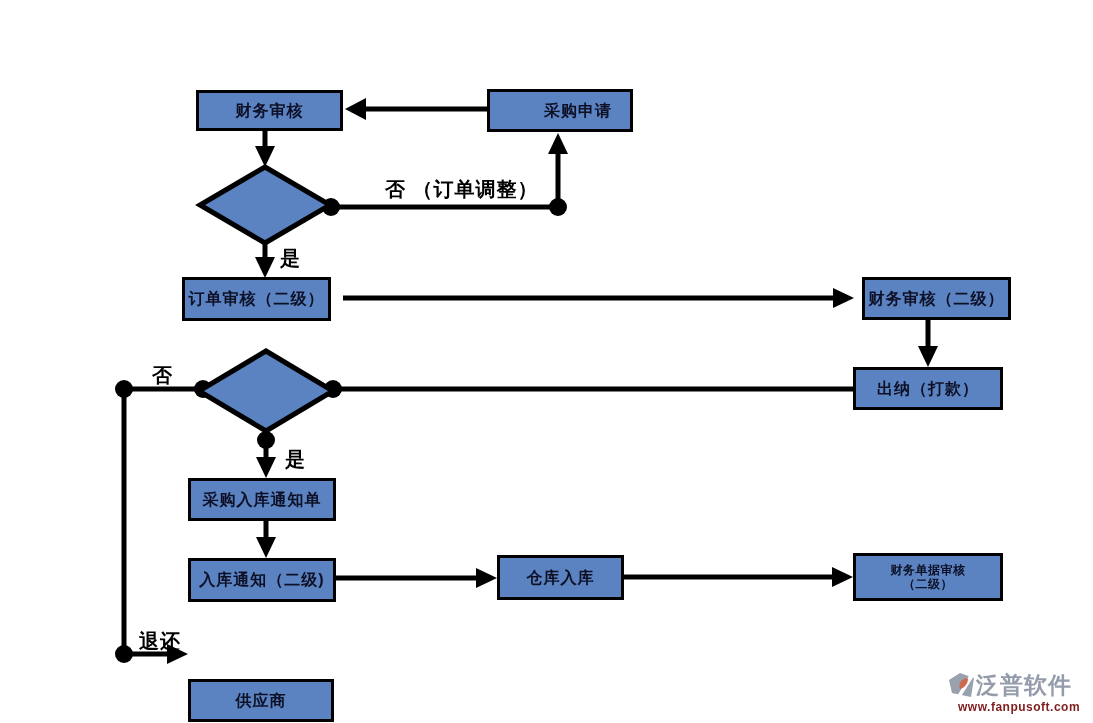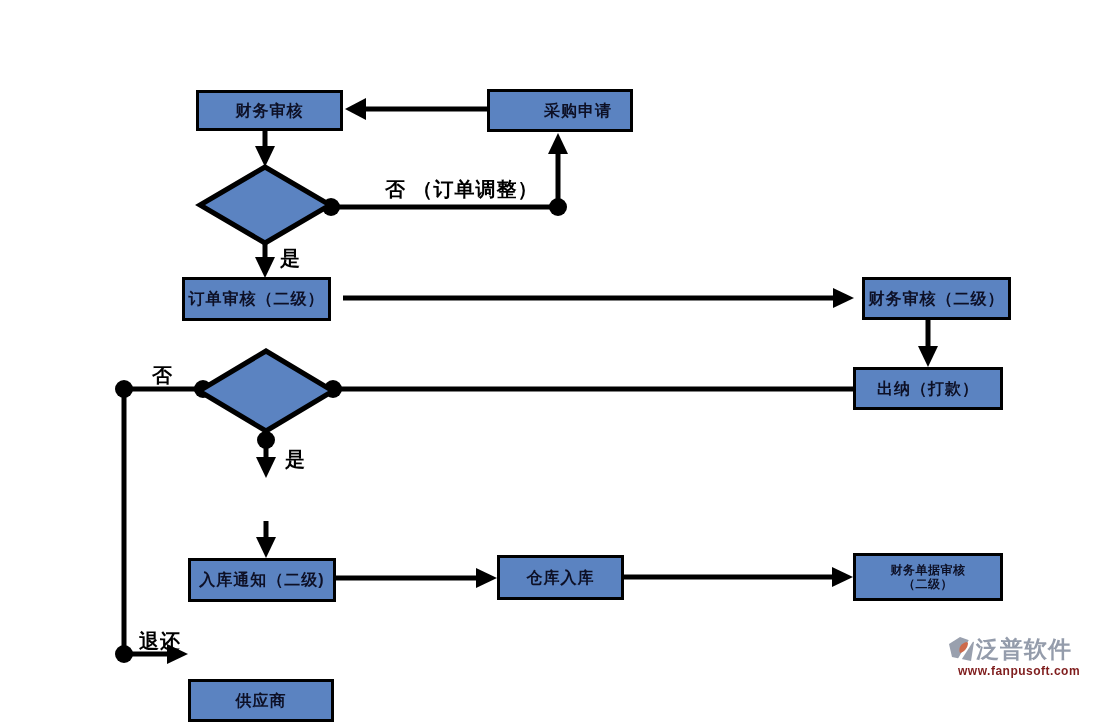--- a/index.html
+++ b/index.html
@@ -74,21 +74,21 @@
   }
   #l-no-adjust { left:385px; top:176px; }
   #l-yes1      { left:280px; top:245px; }
   #l-no2       { left:152px; top:362px; }
   #l-yes2      { left:285px; top:446px; }
   #l-return    { left:139px; top:628px; }
 
   .watermark {
     position: absolute;
     left: 948px;
-    top: 636px;
+    top: 672px;
     width: 140px;
   }
   .wm-row {
     display: flex;
     align-items: center;
   }
   .wm-brand {
     font-weight: bold;
     font-size: 23px;
     color: #949cab;
@@ -182,20 +182,23 @@
   </div>
   <div class="box" id="b-order-review">
     <span>订单审核（二级）</span>
   </div>
   <div class="box" id="b-finance-review">
     <span>财务审核（二级）</span>
   </div>
   <div class="box" id="b-cashier">
     <span>出纳（打款）</span>
   </div>
+  <div class="box" id="b-purchase-inbound">
+    <span>采购入库通知单</span>
+  </div>
   <div class="box" id="b-inbound-notice">
     <span>入库通知（二级)</span>
   </div>
   <div class="box" id="b-warehouse-inbound">
     <span>仓库入库</span>
   </div>
   <div class="box two-line" id="b-finance-doc-review">
     <span>财务单据审核</span>
     <span>（二级）</span>
   </div>

